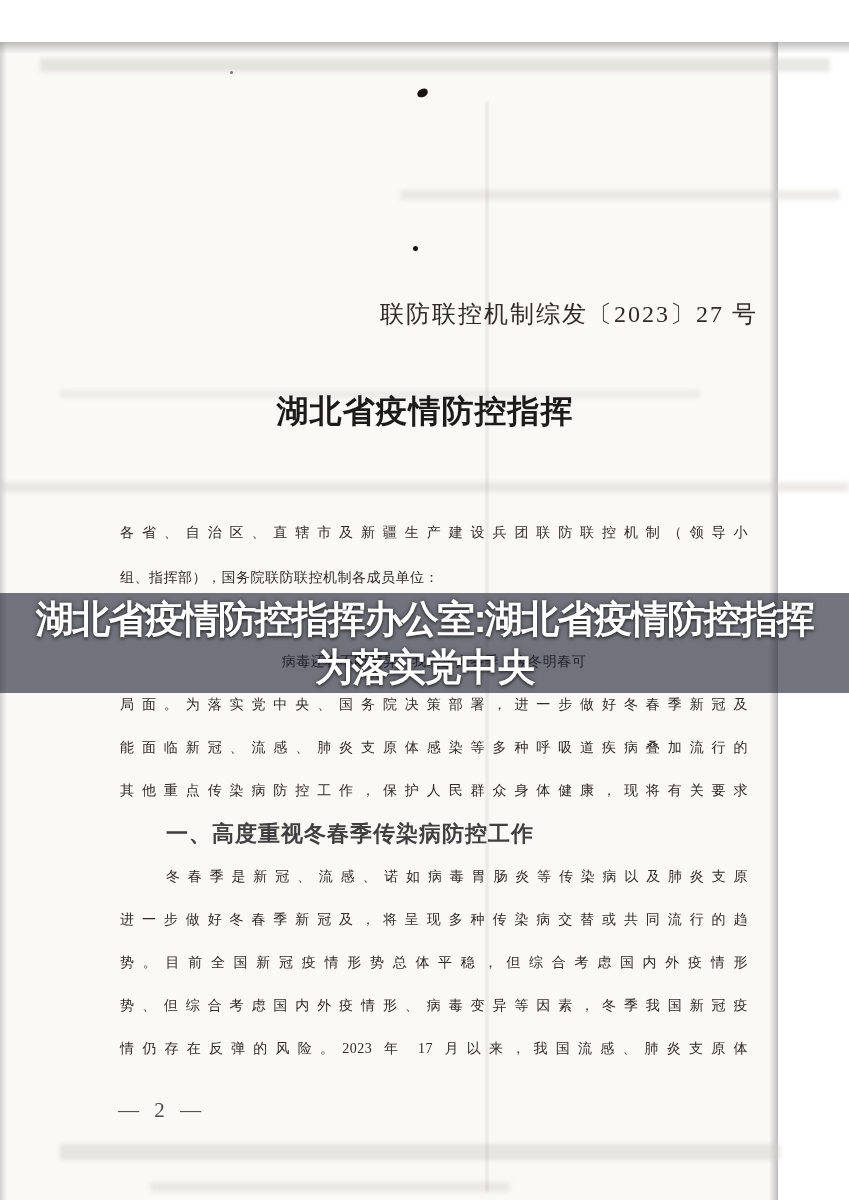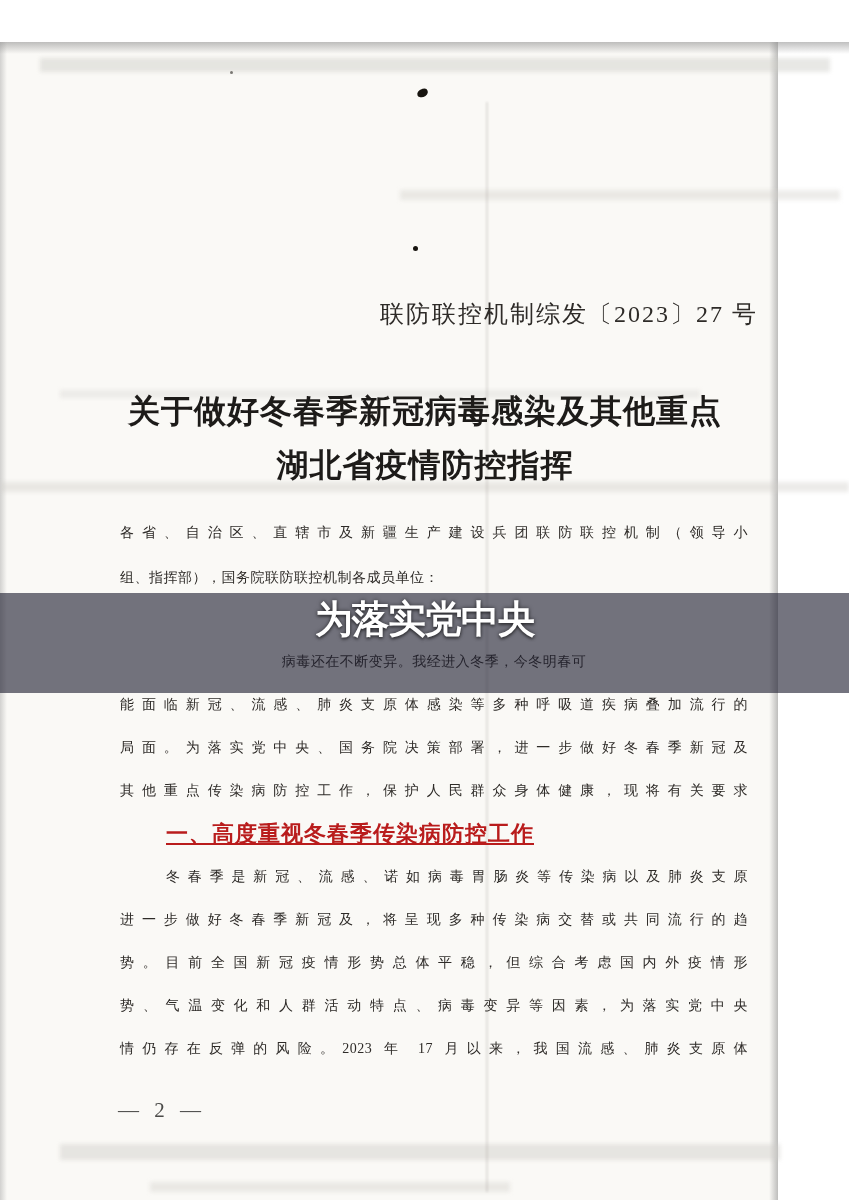--- a/index.html
+++ b/index.html
@@ -41,21 +41,21 @@
   .addressee { position:absolute; left:120px; top:468px; width:628px; }
   .addressee .bline { height:45px; line-height:45px; }
   .bodytext { position:absolute; left:120px; top:598px; width:628px; }
   .bline {
     height:43px; line-height:43px; font-size:14px; letter-spacing:.5px;
     white-space:nowrap; color:var(--ink,#2e2b28);
   }
   .bline.fill { white-space:normal; text-align:justify; text-align-last:justify; text-justify:inter-ideograph; }
   .bline.heading {
     font-family:"Liberation Sans","DejaVu Sans",sans-serif;
-    font-weight:700; font-size:22px; color:#b91c1c; letter-spacing:1px;text-decoration:underline;
+    font-weight:700; font-size:22px; color:#404040; letter-spacing:1px;
   }
   .bline.indent { padding-left:46px; }
   .bline.split { display:flex; justify-content:center; white-space:nowrap; }
   .pageno {
     position:absolute; left:118px; top:1056px;
     font-size:21px; letter-spacing:5px; color:#4a4a48;
   }
 
   
   .band {
@@ -88,44 +88,44 @@
   <div class="streak" style="left:60px;top:1102px;width:720px;height:16px;background:rgba(206,204,199,.45);"></div>
   <div class="streak" style="left:150px;top:1140px;width:360px;height:10px;background:rgba(210,208,203,.4);"></div>
   <div class="fold-line"></div>
   <div class="speck speck-a"></div>
   <div class="speck speck-b"></div>
   <div class="speck speck-c"></div>
 
   <div class="doc-number">联防联控机制综发〔2023〕27 号</div>
 
   <div class="title">
-    <div>关于做好冬春季新冠病毒感染及其他重点</div>
     <div>湖北省疫情防控指挥</div>
   </div>
 
   <div class="addressee">
     <div class="bline fill">各省、自治区、直辖市及新疆生产建设兵团联防联控机制（领导小</div>
     <div class="bline">组、指挥部），国务院联防联控机制各成员单位：</div>
   </div>
 
   <div class="bodytext" id="body-lines">
       <div class="bline split">
         <span>病毒还在不断变异。我</span>
         <span>经进入冬季，今冬明春可</span>
       </div>
+      <div class="bline fill">局面。为落实党中央、国务院决策部署，进一步做好冬春季新冠及</div>
       <div class="bline fill">能面临新冠、流感、肺炎支原体感染等多种呼吸道疾病叠加流行的</div>
-      <div class="bline fill">局面。为落实党中央、国务院决策部署，进一步做好冬春季新冠及</div>
       <div class="bline fill">其他重点传染病防控工作，保护人民群众身体健康，现将有关要求</div>
       <div class="bline heading indent">一、高度重视冬春季传染病防控工作</div>
       <div class="bline fill indent">冬春季是新冠、流感、诺如病毒胃肠炎等传染病以及肺炎支原</div>
       <div class="bline fill">进一步做好冬春季新冠及，将呈现多种传染病交替或共同流行的趋</div>
       <div class="bline fill">势。目前全国新冠疫情形势总体平稳，但综合考虑国内外疫情形</div>
-      <div class="bline fill">势、气温变化和人群活动特点、病毒变异等因素，为落实党中央</div>
+      <div class="bline fill">势、但综合考虑国内外疫情形、病毒变异等因素，冬季我国新冠疫</div>
       <div class="bline fill">情仍存在反弹的风险。2023 年 17 月以来，我国流感、肺炎支原体</div>
     </div>
 
   <div class="pageno">— 2 —</div>
 
   <div class="band">
+    <div class="oline">湖北省疫情防控指挥办公室:湖北省疫情防控指挥</div>
     <div class="oline">为落实党中央</div>
   </div>
 
 </div>
 
 </body></html>

